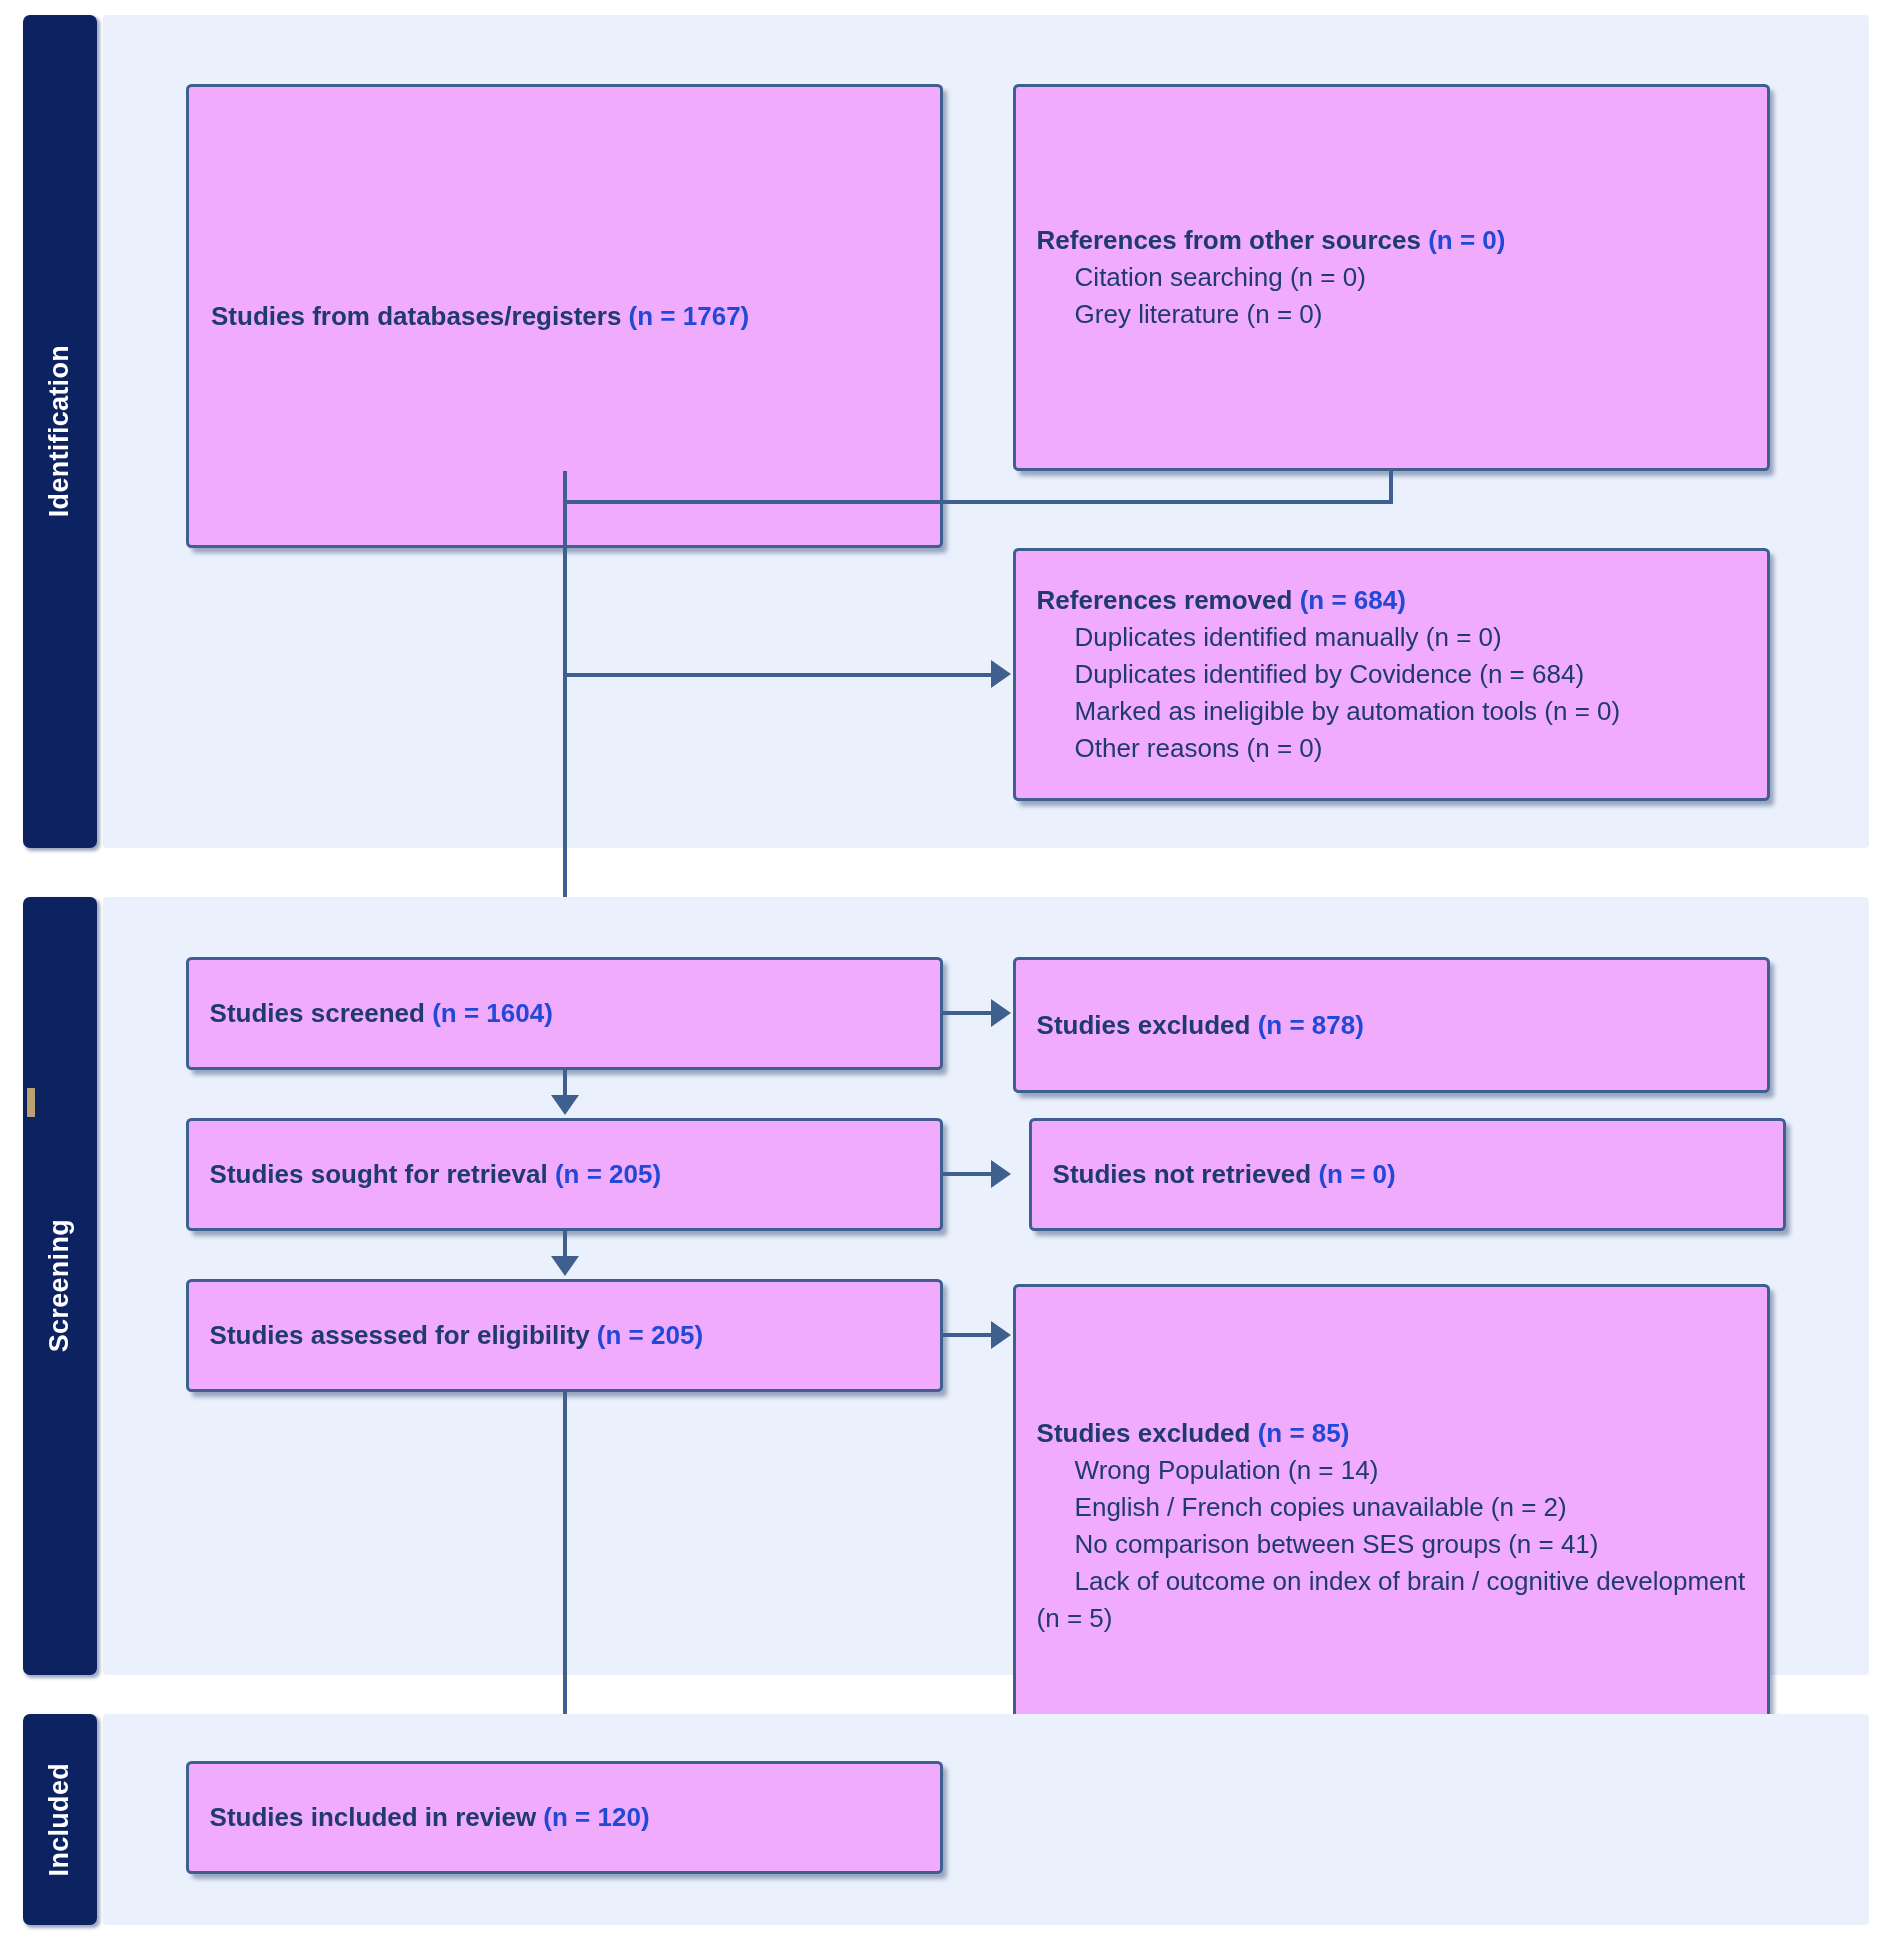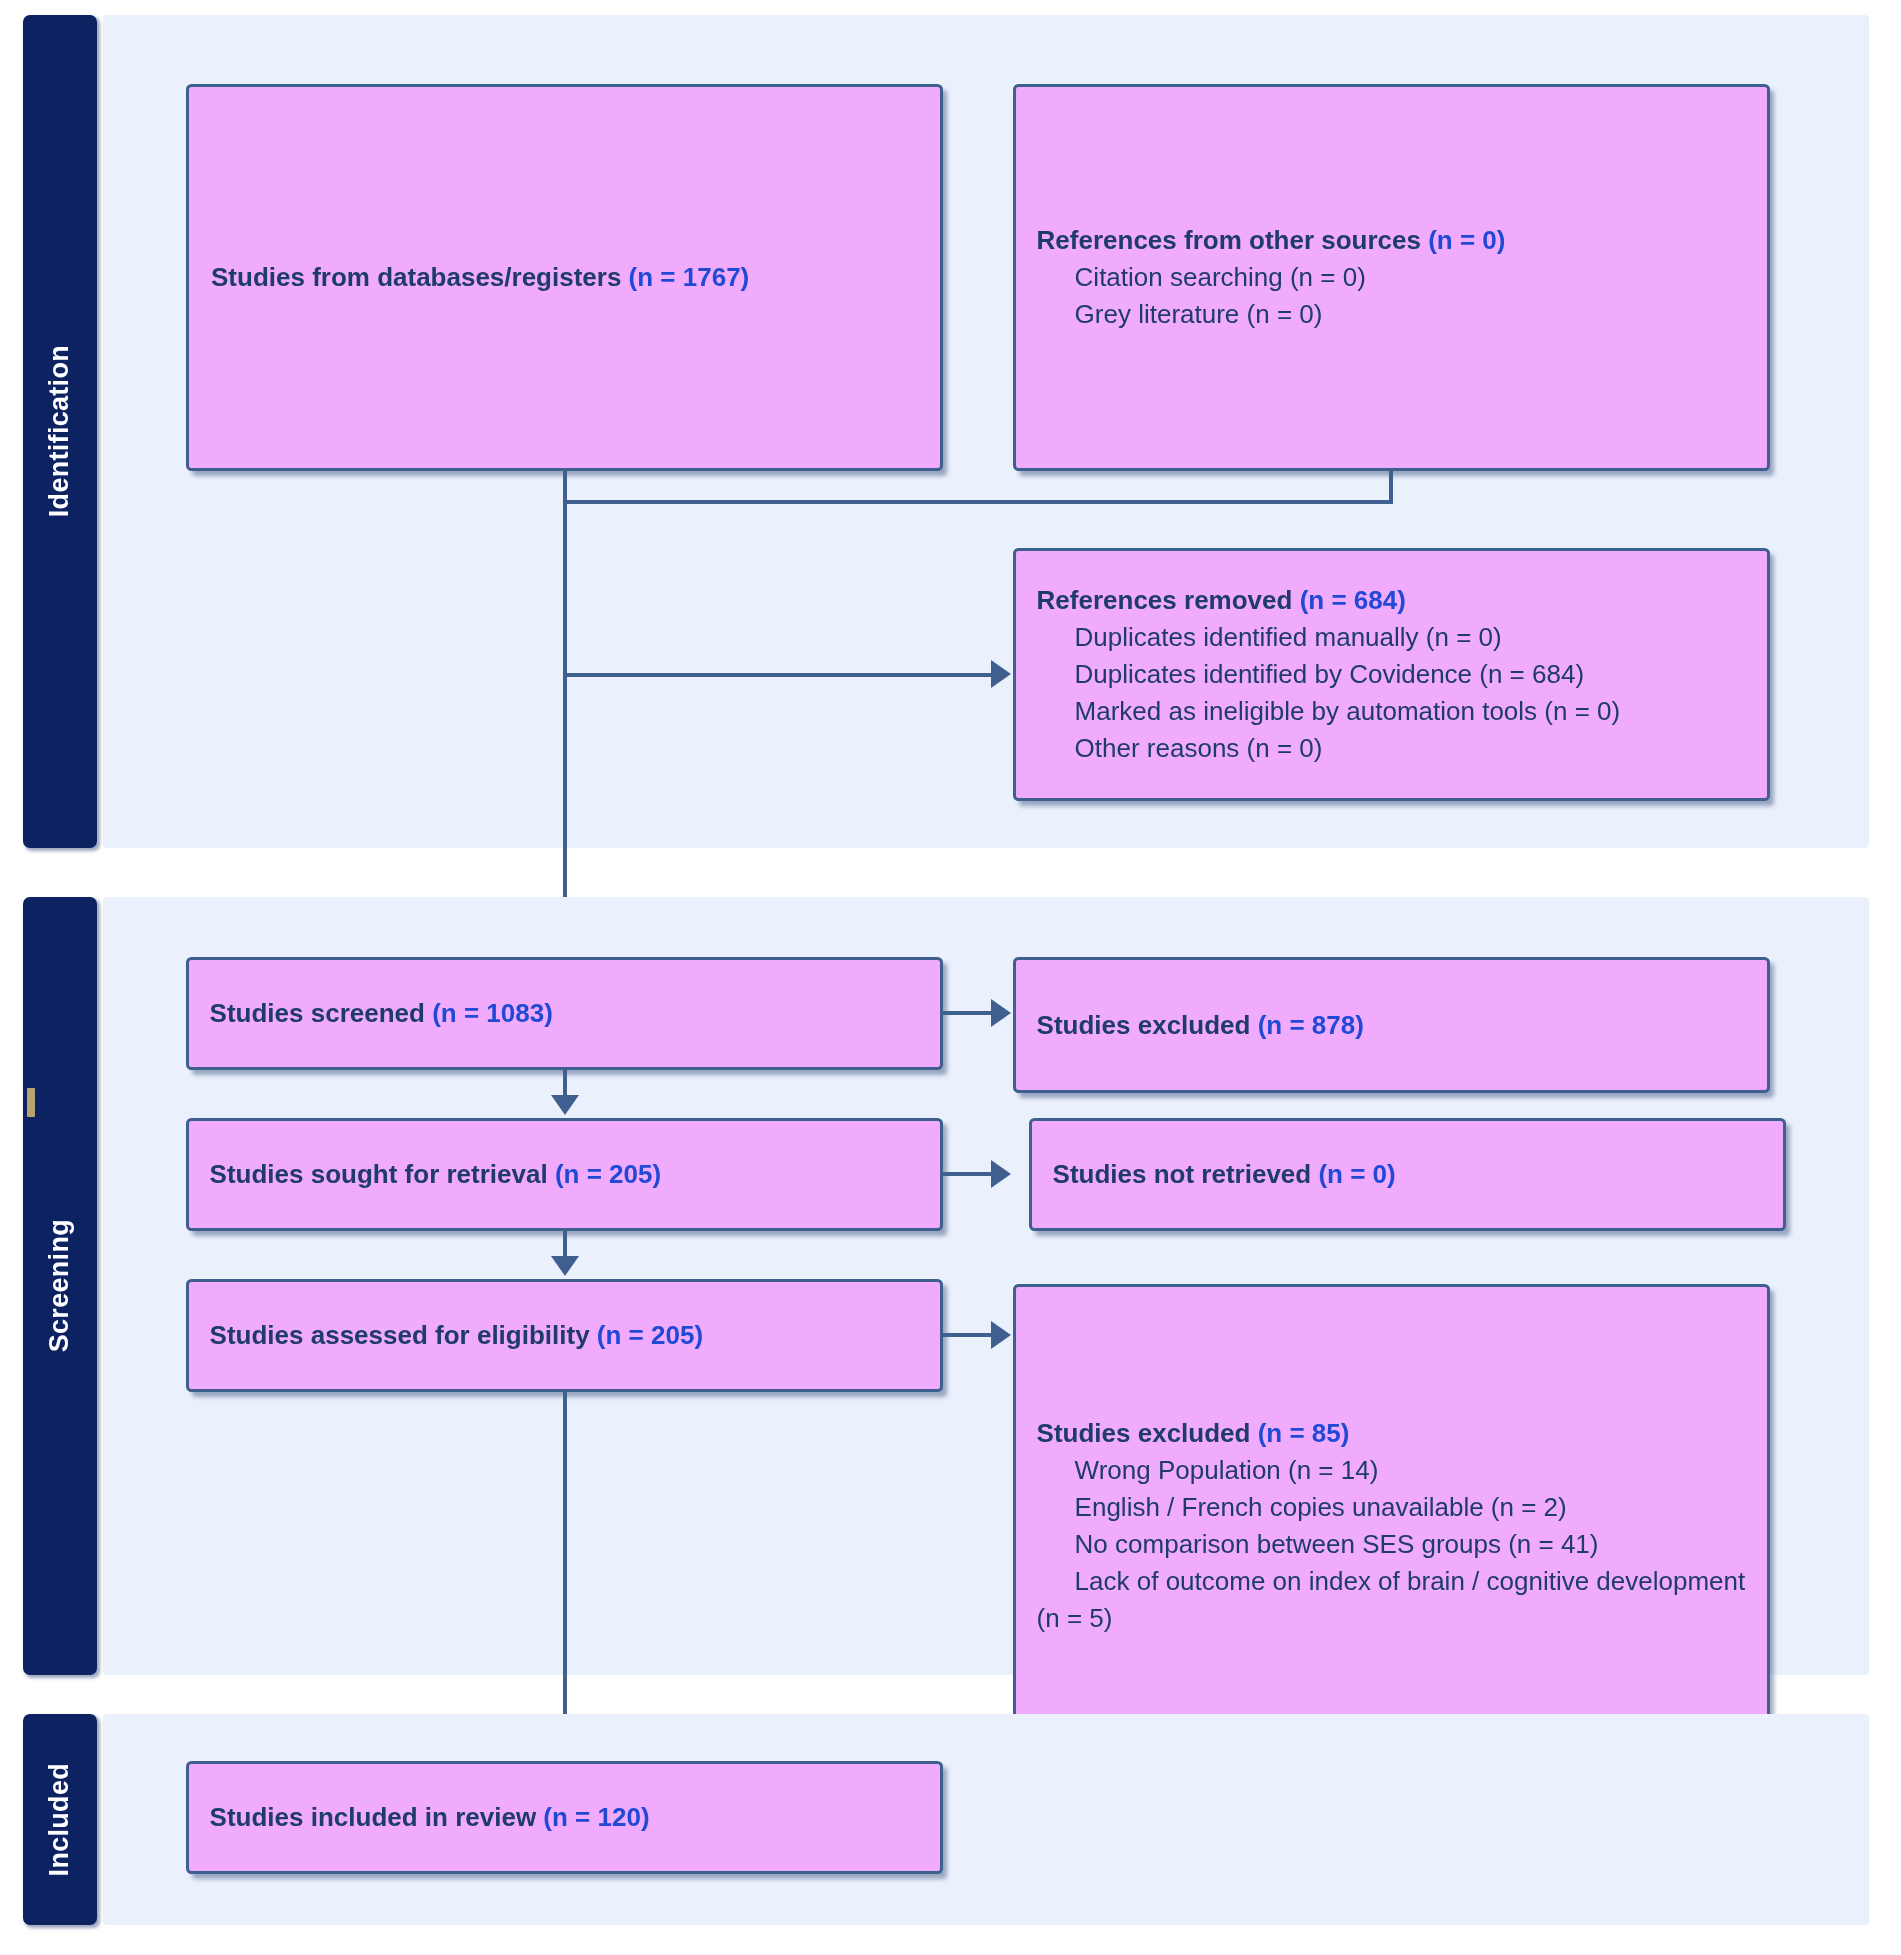--- a/index.html
+++ b/index.html
@@ -112,21 +112,21 @@
 <body>
 
 <div id="stage">
 
   <div class="band" style="left:103px; top:15px; width:1766px; height:833px;"></div>
 
   <div class="stagebar" style="left:22.6px; top:15px; width:74px; height:833px;">
     <span class="vtext">Identification</span>
   </div>
 
-  <div class="box" style="left:186px; top:84px; width:757px; height:387px;padding-left:22px;">
+  <div class="box" style="left:186px; top:84px; width:757px; height:464px;padding-left:22px;">
     <div class="txt">
       <span class="hdr">
         <span>Studies from databases/registers </span><span class="nval">(n = 1767)</span>
       </span>
     </div>
   </div>
 
   <div class="box" style="left:1013px; top:84px; width:757px; height:387px; align-items:center;">
     <div class="txt">
       <span class="hdr">
@@ -165,21 +165,21 @@
   <div class="band" style="left:103px; top:897px; width:1766px; height:778px;"></div>
 
   <div class="stagebar" style="left:22.6px; top:897px; width:74px; height:778px;">
     <span class="vtext">Screening</span>
   </div>
   <div class="gold-tick" style="left:27px; top:1088px;"></div>
 
   <div class="box" style="left:186px; top:957px; width:757px; height:113px;">
     <div class="txt">
       <span class="hdr">
-        <span>Studies screened </span><span class="nval">(n = 1083)</span>
+        <span>Studies screened </span><span class="nval">(n = 1604)</span>
       </span>
     </div>
   </div>
 
   <div class="box" style="left:1013px; top:957px; width:757px; height:136px;">
     <div class="txt">
       <span class="hdr">
         <span>Studies excluded </span><span class="nval">(n = 878)</span>
       </span>
     </div>

